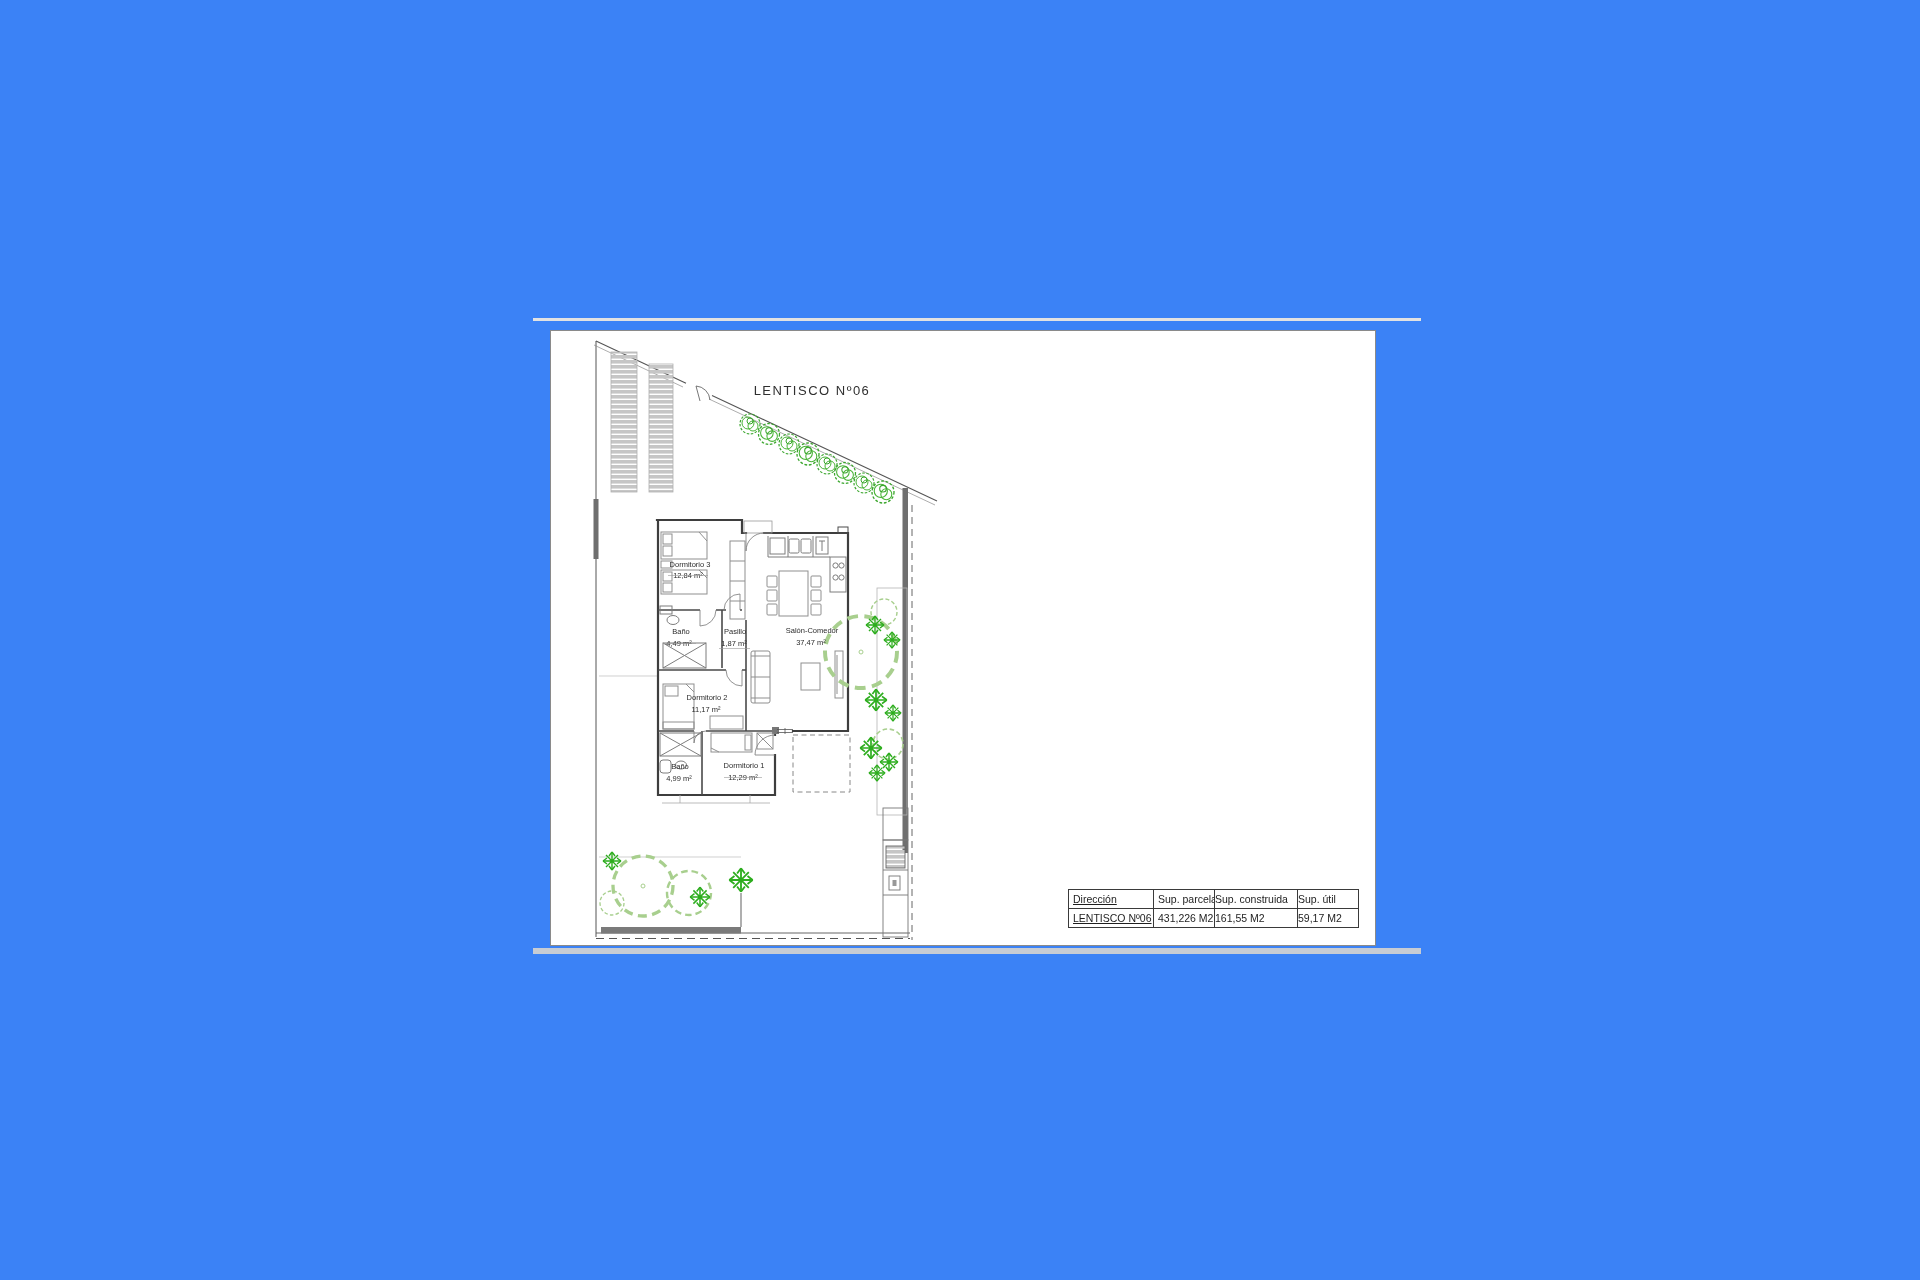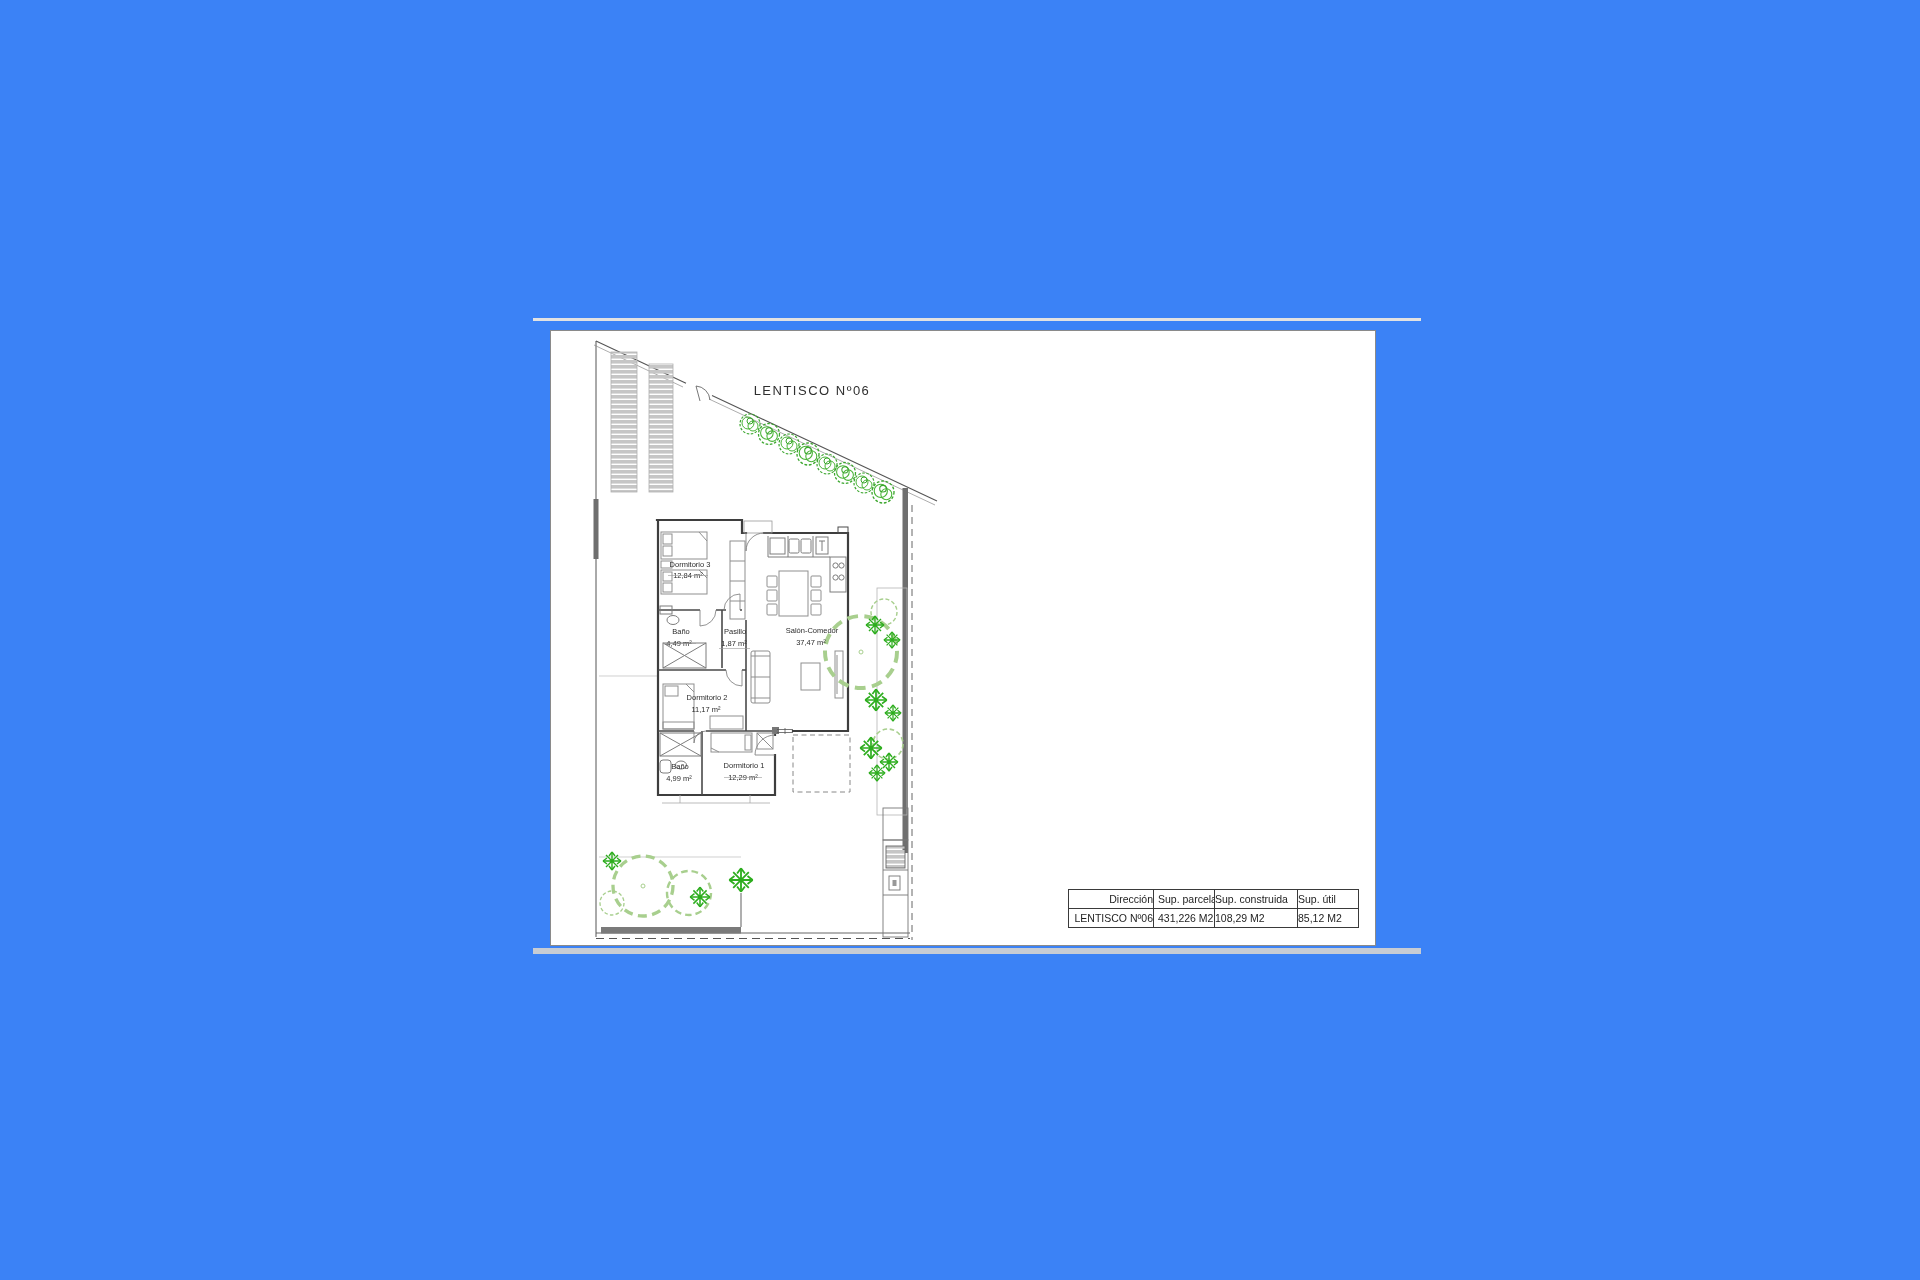--- a/index.html
+++ b/index.html
@@ -12,21 +12,21 @@
 
   svg{position:absolute;left:0;top:0;}
   svg text{font-family:"Liberation Sans", sans-serif;fill:#2b2b2b;}
   .street-title{font-size:13px;letter-spacing:1.5px;fill:#2f2f2f;}
   .room-label{font-size:7.5px;}
 
   .sum-table{position:absolute;left:1068px;top:889px;width:289px;border:1.3px solid #3a3a3a;box-sizing:content-box;background:#fff;font-size:10.5px;color:#1e1e1e;}
   .sum-row{display:grid;grid-template-columns:84px 61px 83px 61px;}
   .sum-row + .sum-row{border-top:1px solid #3a3a3a;}
   .sum-cell{height:18px;line-height:18px;border-left:1px solid #3a3a3a;overflow:hidden;white-space:nowrap;text-align:left;}
-  .sum-cell:first-child{border-left:none;text-align:right;padding-left:4px;}
+  .sum-cell:first-child{border-left:none;text-align:left;padding-left:4px;text-decoration:underline;}
   .sum-cell.al{text-align:left;padding-left:4px;}
 </style>
 </head>
 <body>
 
 <div id="stage">
 
   <div class="rule-top"></div>
   <div class="sheet-frame"></div>
 
@@ -287,19 +287,19 @@
   <div class="sum-table">
     <div class="sum-row">
       <div class="sum-cell">Dirección</div>
       <div class="sum-cell al">Sup. parcela</div>
       <div class="sum-cell">Sup. construida</div>
       <div class="sum-cell">Sup. útil</div>
     </div>
     <div class="sum-row">
       <div class="sum-cell">LENTISCO Nº06</div>
       <div class="sum-cell al">431,226 M2</div>
-      <div class="sum-cell">108,29 M2</div>
-      <div class="sum-cell">85,12 M2</div>
+      <div class="sum-cell">161,55 M2</div>
+      <div class="sum-cell">59,17 M2</div>
     </div>
   </div>
 
   <div class="rule-bottom"></div>
 </div>
 
 </body></html>

